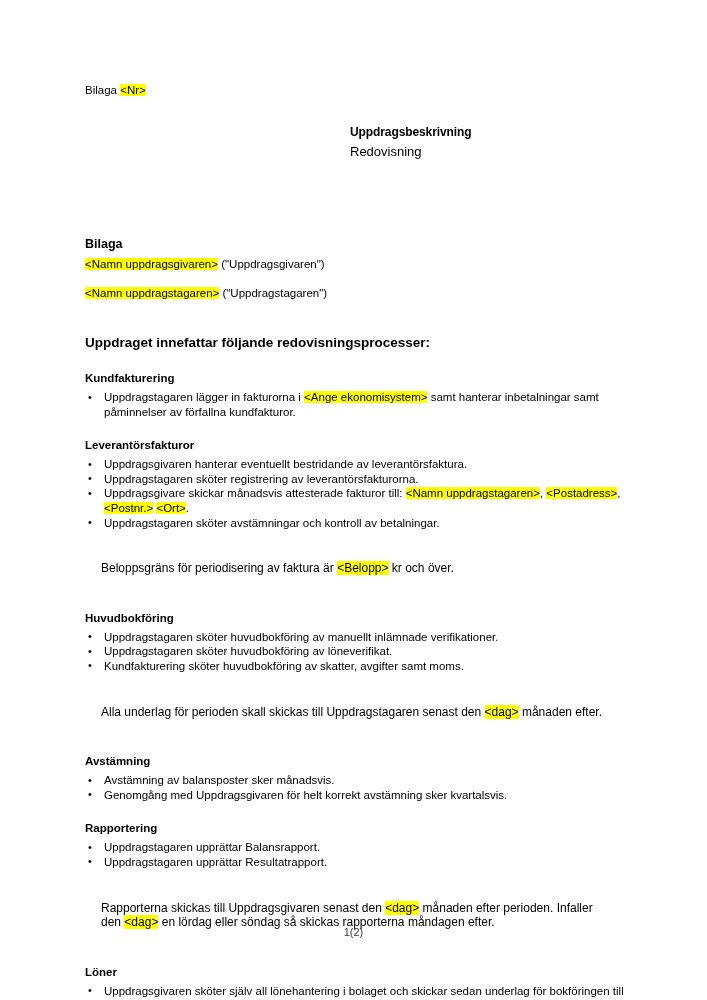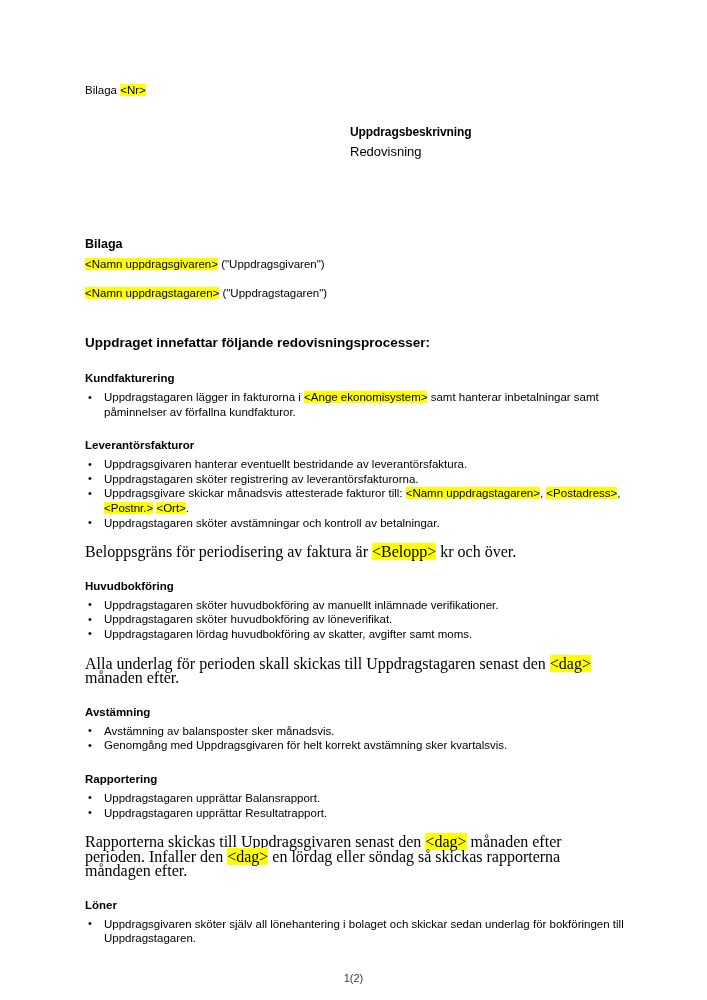--- a/index.html
+++ b/index.html
@@ -104,31 +104,30 @@
   }
   ul.bullets li::before {
     content: "\2022";
     position: absolute;
     left: 3px;
     top: -0.5px;
     font-size: 11px;
   }
 
   p.para {
-    font-size: 16px;
+    font-size: 12px;
     line-height: 14.6px;
-    margin: 0;
+    margin: 16px;
     padding-top: 15px;
-    font-family: Liberation Serif, serif;
   }
 
   .footer {
     position: absolute;
     left: 0;
-    top: 972px;
+    top: 926px;
     width: 707px;
     text-align: center;
     font-size: 11px;
     color: #3a3a3a;
   }
 </style>
 </head>
 <body>
 
 <div class="page">
@@ -164,21 +163,21 @@
       <li><span>Uppdragsgivare skickar månadsvis attesterade fakturor till: </span><span class="hl">&lt;Namn uppdragstagaren&gt;</span><span>, </span><span class="hl">&lt;Postadress&gt;</span><span>, </span><span class="hl">&lt;Postnr.&gt;</span><span> </span><span class="hl">&lt;Ort&gt;</span><span>.</span></li>
       <li><span>Uppdragstagaren sköter avstämningar och kontroll av betalningar.</span></li>
     </ul>
 
     <p class="para"><span>Beloppsgräns för periodisering av faktura är </span><span class="hl">&lt;Belopp&gt;</span><span> kr och över.</span></p>
 
     <h3 class="sub-heading">Huvudbokföring</h3>
     <ul class="bullets">
       <li><span>Uppdragstagaren sköter huvudbokföring av manuellt inlämnade verifikationer.</span></li>
       <li><span>Uppdragstagaren sköter huvudbokföring av löneverifikat.</span></li>
-      <li><span>Uppdragstagaren lördag huvudbokföring av skatter, avgifter samt moms.</span></li>
+      <li><span>Kundfakturering sköter huvudbokföring av skatter, avgifter samt moms.</span></li>
     </ul>
 
     <p class="para"><span>Alla underlag för perioden skall skickas till Uppdragstagaren senast den </span><span class="hl">&lt;dag&gt;</span><span> månaden efter.</span></p>
 
     <h3 class="sub-heading">Avstämning</h3>
     <ul class="bullets">
       <li><span>Avstämning av balansposter sker månadsvis.</span></li>
       <li><span>Genomgång med Uppdragsgivaren för helt korrekt avstämning sker kvartalsvis.</span></li>
     </ul>
 

